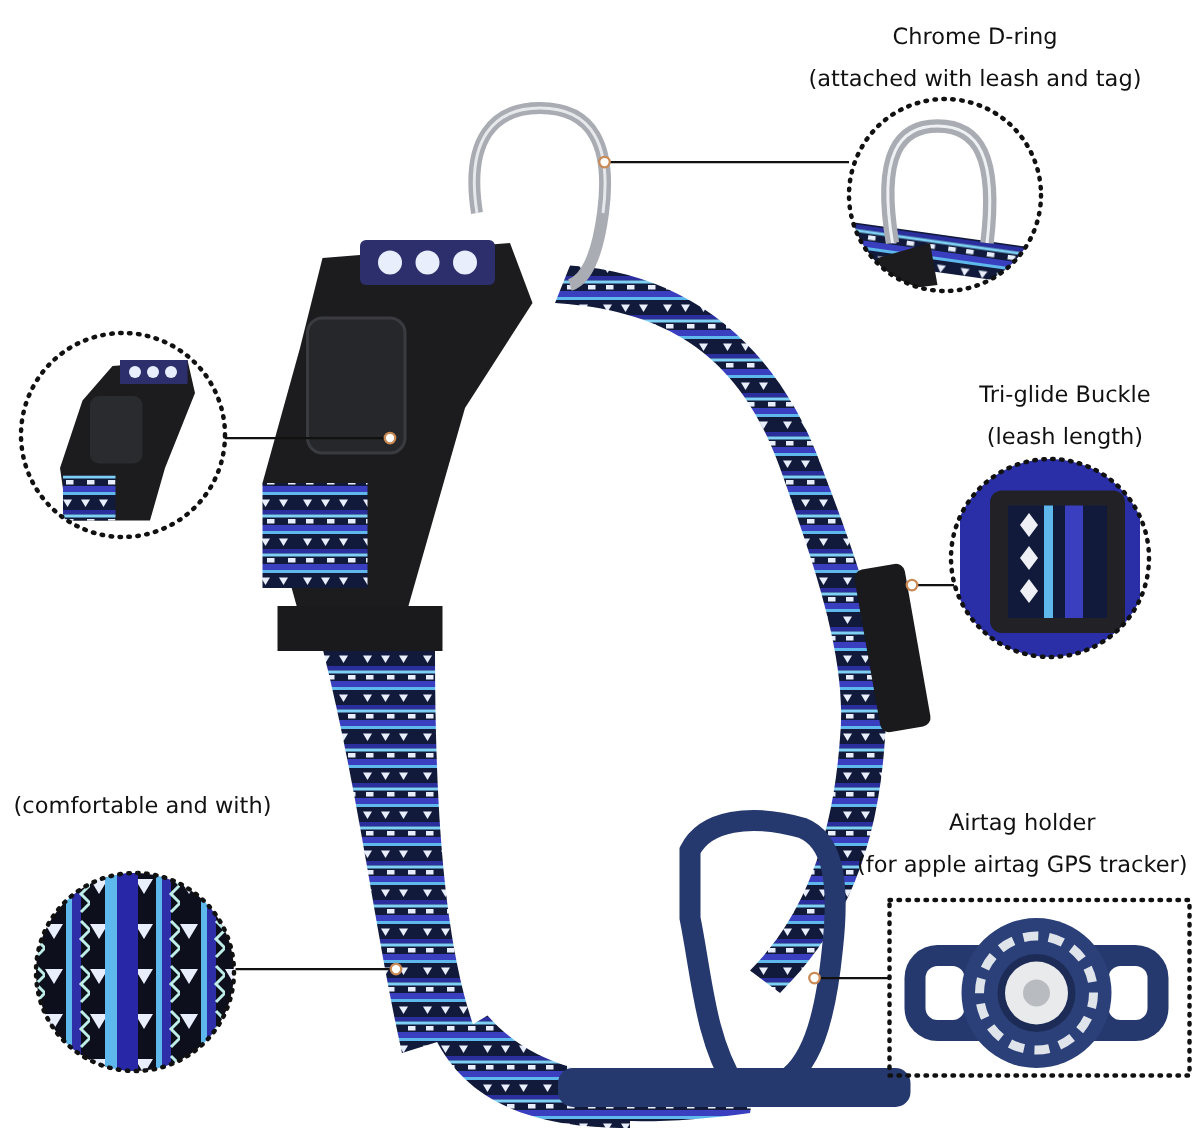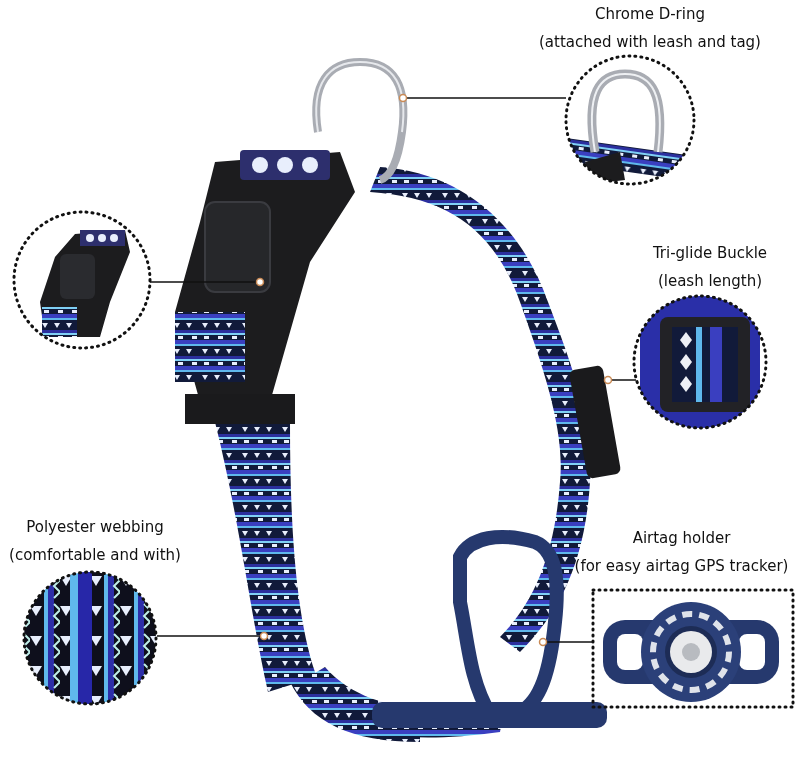--- a/index.html
+++ b/index.html
@@ -1,18 +1,18 @@
 <!DOCTYPE html>
 <html><head>
 <meta charset="utf-8">
 <style>
   * { box-sizing: border-box; margin: 0; padding: 0; }
   html, body { width: 800px; height: 765px; background: #ffffff; overflow: hidden; }
   body { position: relative; font-family: "DejaVu Sans", "Liberation Sans", sans-serif; color: #111; }
-  .stage { position: absolute; left: 0; top: 2px; width: 800px; height: 615px; }
+  .stage { position: absolute; left: 0; top: 12px; width: 800px; height: 615px; }
   .label { position: absolute; text-align: center; font-size: 15px; line-height: 28px; color: #111; white-space: nowrap; }
   .label span { display: block; }
   .svg-layer { position: absolute; left: 0; top: 0; }
 </style>
 </head>
 <body>
 
 <div class="stage">
 
   <svg class="svg-layer" width="800" height="765" viewBox="0 0 800 765">
@@ -160,22 +160,21 @@
     <span>(attached with leash and tag)</span>
   </div>
 
 
   <div class="label" style="left:625px; top:237px; width:170px;">
     <span>Tri-glide Buckle</span>
     <span>(leash length)</span>
   </div>
 
   <div class="label" style="left:0px; top:511px; width:190px;">
-    <span>Polyester webbing</span>
     <span>(comfortable and with)</span>
   </div>
 
   <div class="label" style="left:563px; top:522px; width:237px;">
     <span>Airtag holder</span>
-    <span>(for easy airtag GPS tracker)</span>
+    <span>(for apple airtag GPS tracker)</span>
   </div>
 
 </div>
 
 </body></html>

